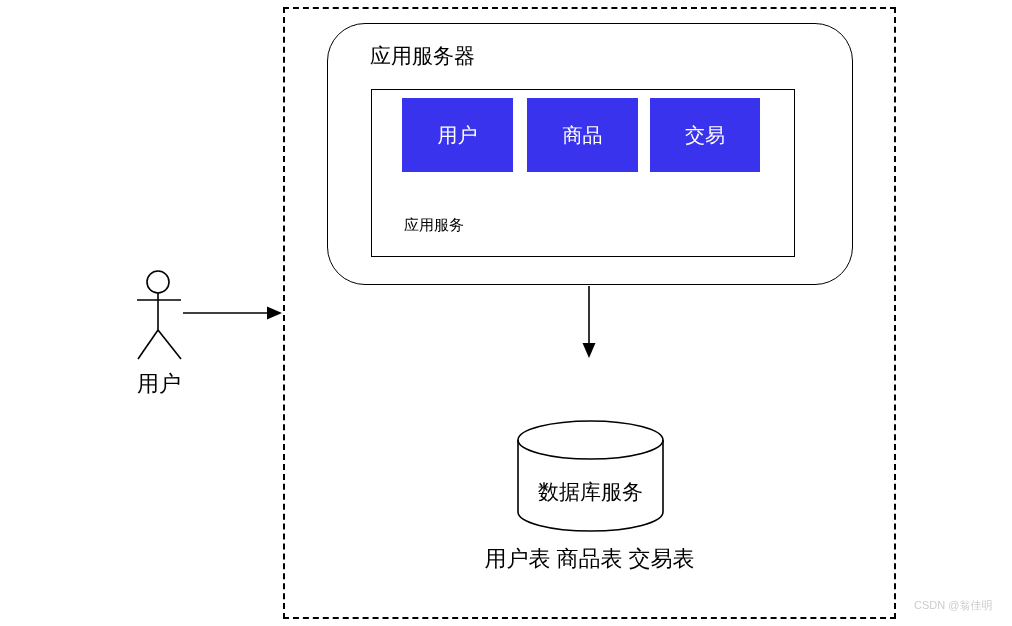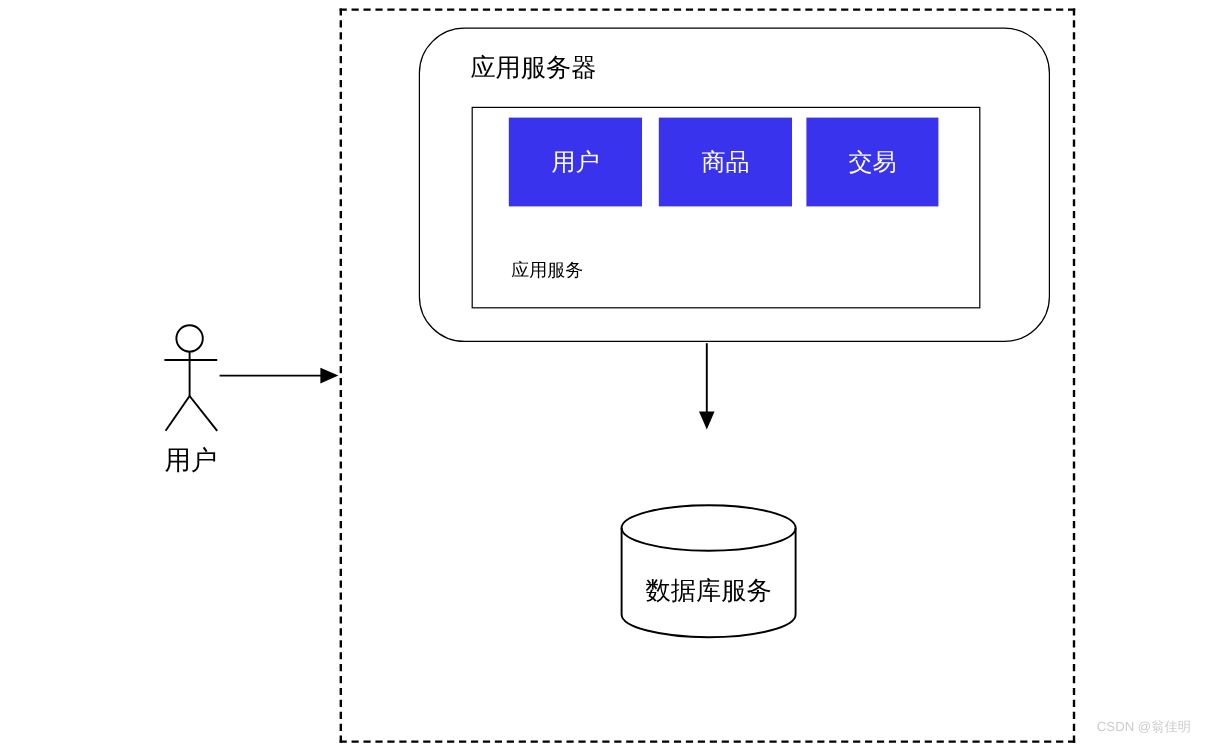--- a/index.html
+++ b/index.html
@@ -24,21 +24,20 @@
     left: 283px; top: 7px;
     width: 613px; height: 612px;
     border: 2px dashed #000000;
     background: transparent;
   }
   .rounded-box {
     position: absolute;
     background: #ffffff;
     border: 1.6px solid #000000;
     border-radius: 38px;
-    margin-left: 22px;
   }
   .app-server { left: 327px; top: 23px; width: 526px; height: 262px; }
   .storage-server { left: 326px; top: 360px; width: 527px; height: 231px; }
   .box-title {
     position: absolute;
     left: 42px; top: 18px;
     font-size: 21px;
     white-space: nowrap;
   }
   .inner-rect {
@@ -148,16 +147,17 @@
       <div class="module module-product">
         <span>商品</span>
       </div>
       <div class="inner-rect-label">应用服务</div>
     </div>
   </div>
 
 
   <div class="db-label">数据库服务</div>
 
+  <div class="tables-label">用户表 商品表 交易表</div>
 
   <div class="watermark">CSDN @翁佳明</div>
 
 </div>
 
 </body></html>

